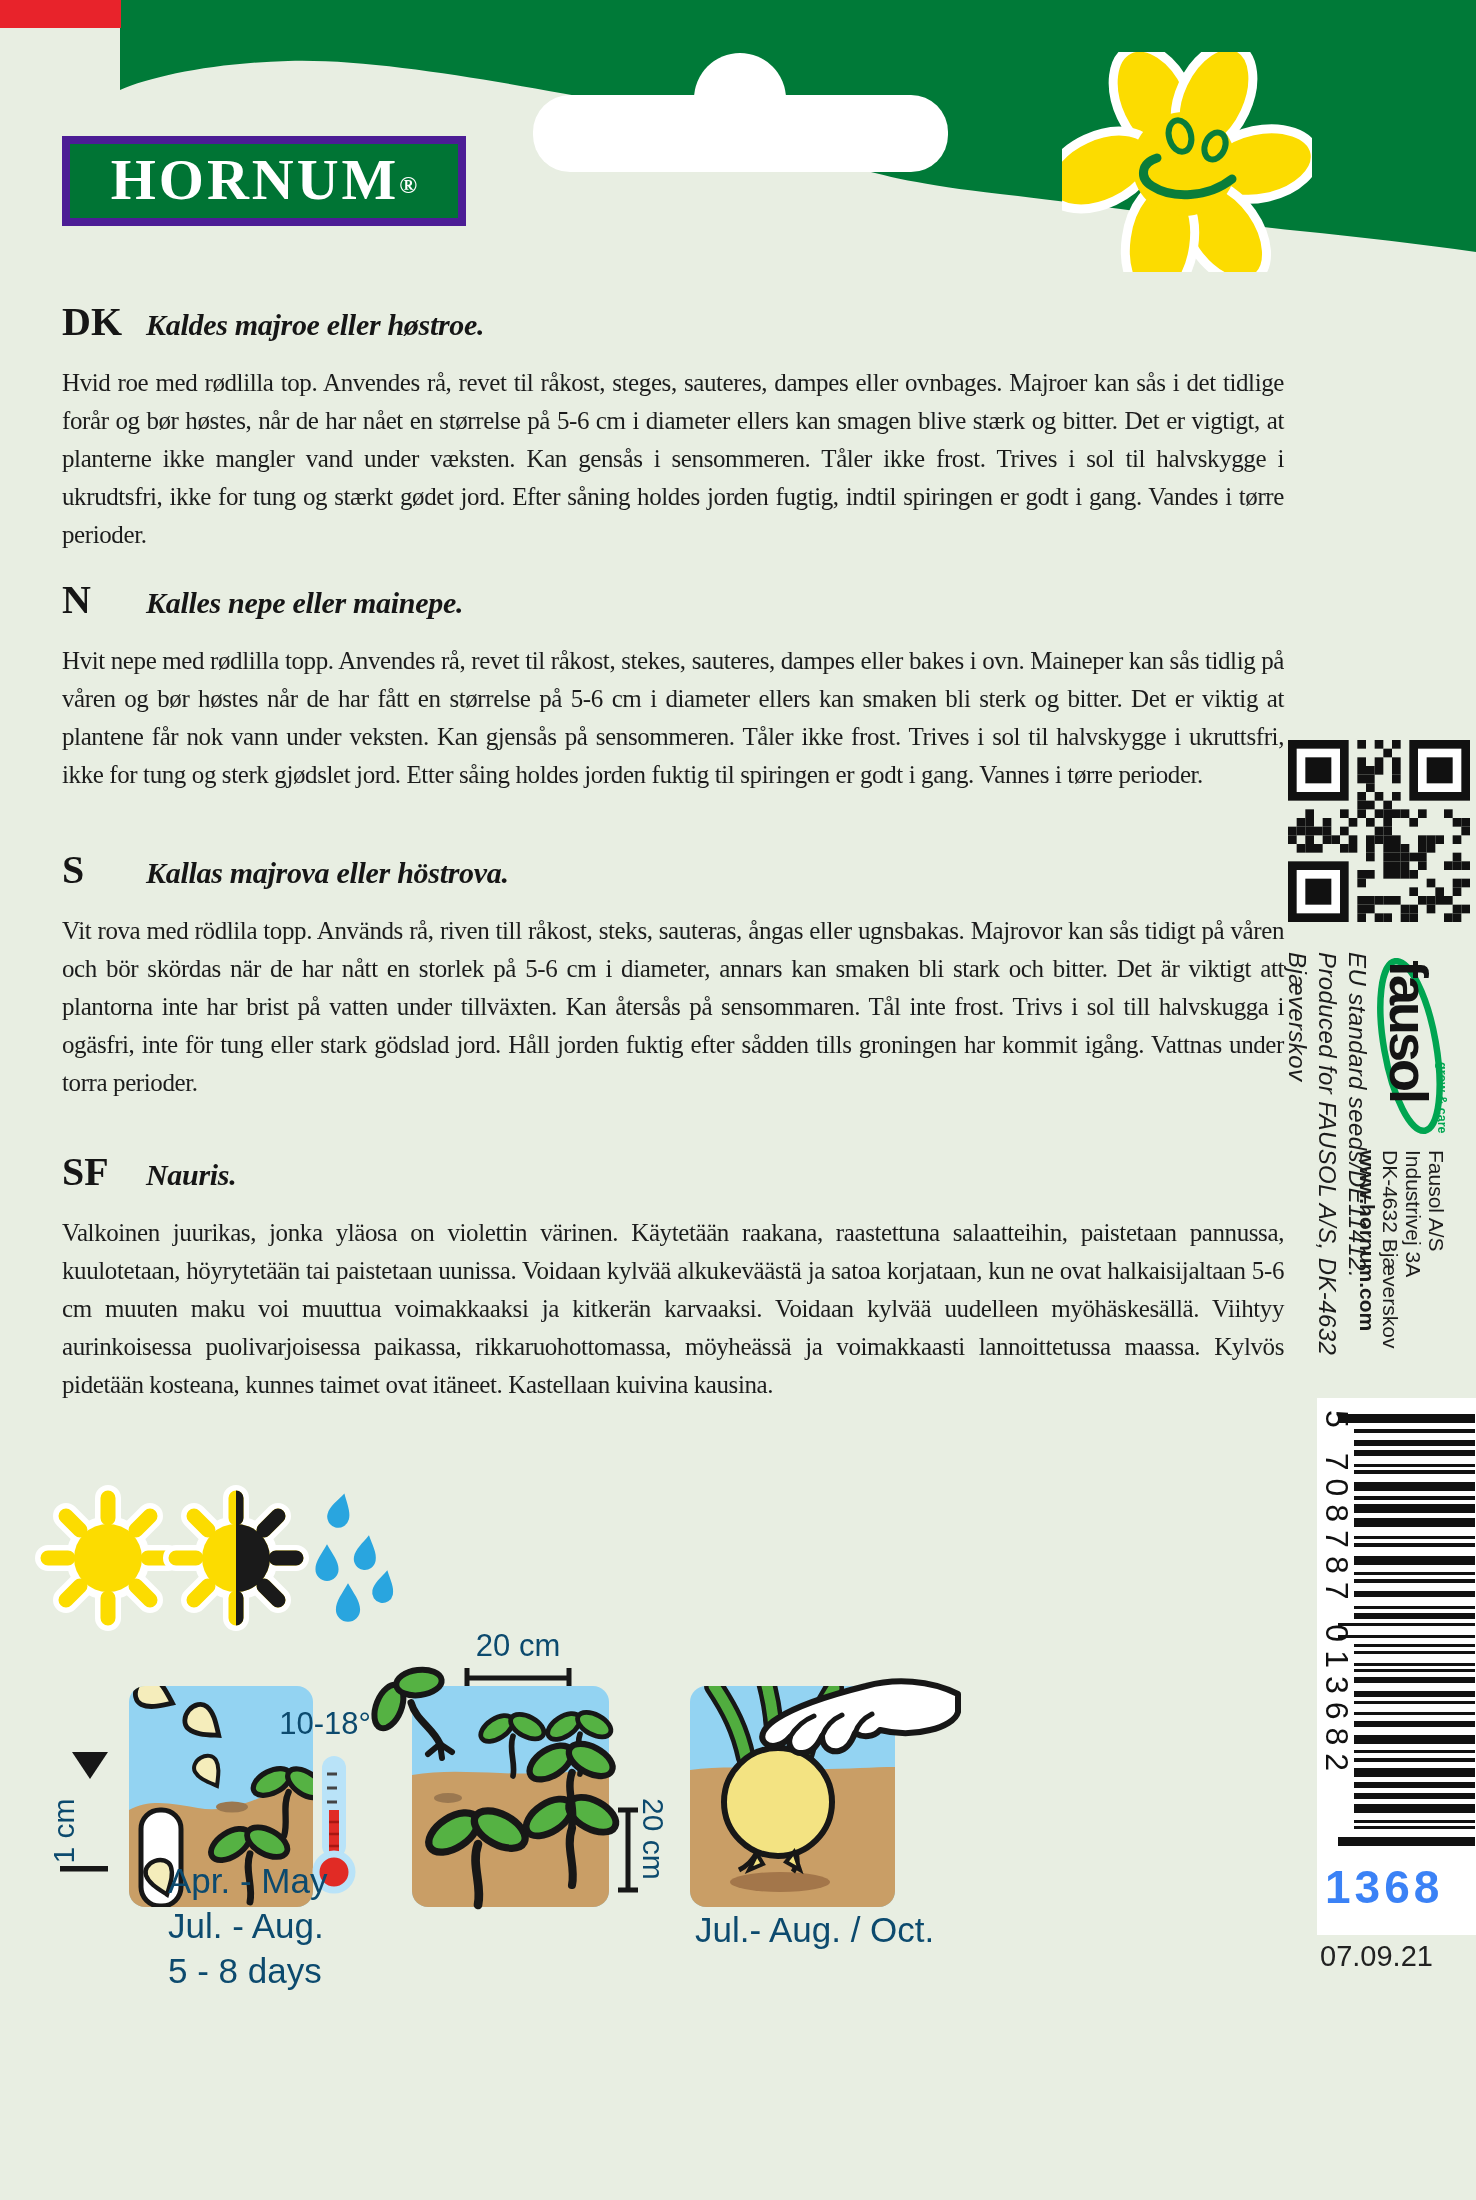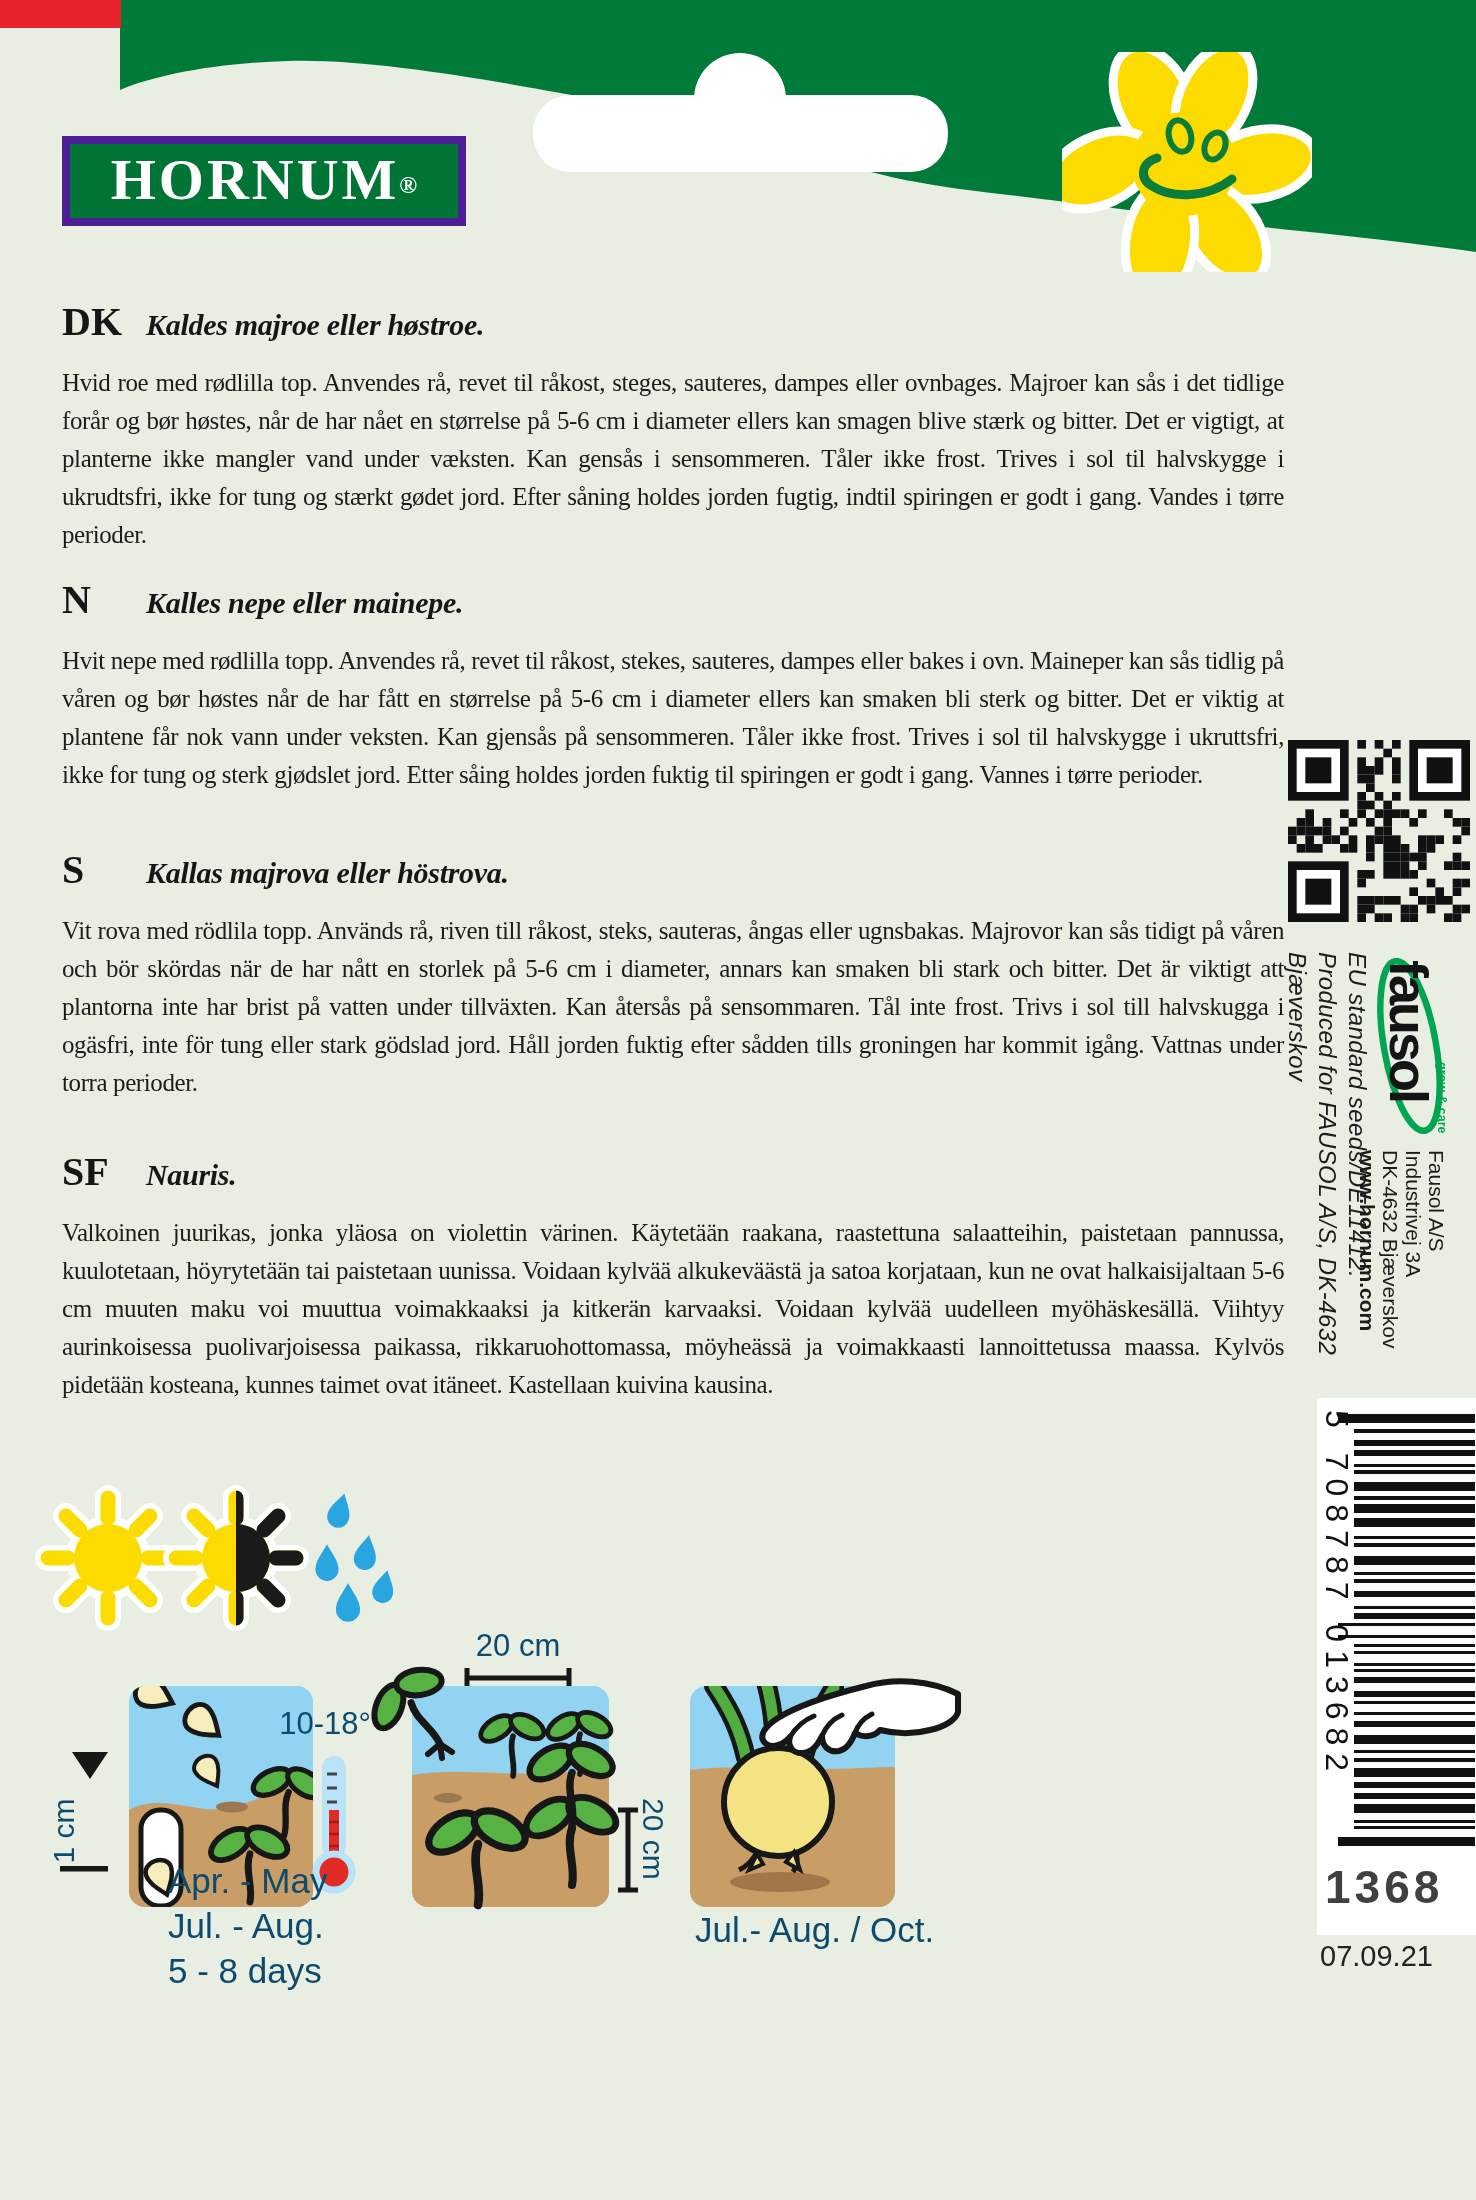--- a/index.html
+++ b/index.html
@@ -35,21 +35,21 @@
   .fausol-inner{position:absolute;left:-46px;top:46px;width:178px;height:86px;transform:rotate(90deg);}
   .fausol-name{font:700 54px "Liberation Sans",sans-serif;letter-spacing:-3px;fill:#141414;}
   .fausol-tag{font:700 12.5px "Liberation Sans",sans-serif;fill:#00a551;}
   .address{position:absolute;left:1356px;top:1150px;height:240px;font-size:21px;line-height:23px;}
   .address span{display:block;}
   .address .bold{font-weight:bold;}
   .barcode-box{position:absolute;left:1317px;top:1398px;width:159px;height:537px;background:#ffffff;}
   .bc-digits{position:absolute;left:1px;top:12px;height:445px;writing-mode:vertical-rl;
              font-size:32px;letter-spacing:8px;color:#111;}
   .bc-bars{position:absolute;left:37px;top:14px;overflow:visible;}
-  .code1368{position:absolute;left:8px;top:462px;font-size:46px;font-weight:bold;letter-spacing:4px;color:#404040;}
+  .code1368{position:absolute;left:8px;top:462px;font-size:46px;font-weight:bold;letter-spacing:4px;color:#3b82f6;}
   .pack-date{position:absolute;left:1320px;top:1940px;font-size:29px;color:#222;}
 
   
   .sow-svg{position:absolute;left:0;top:1480px;}
   .lbl{position:absolute;color:#0c4a6e;}
   .temp-label{left:240px;top:1706px;width:170px;text-align:center;font-size:31px;}
   .depth-label{left:28px;top:1788px;width:72px;height:86px;}
   .depth-label span{position:absolute;left:50%;top:50%;transform:translate(-50%,-50%) rotate(-90deg);
                     font-size:30px;white-space:nowrap;}
   .roww-label{left:443px;top:1628px;width:150px;text-align:center;font-size:31px;}

